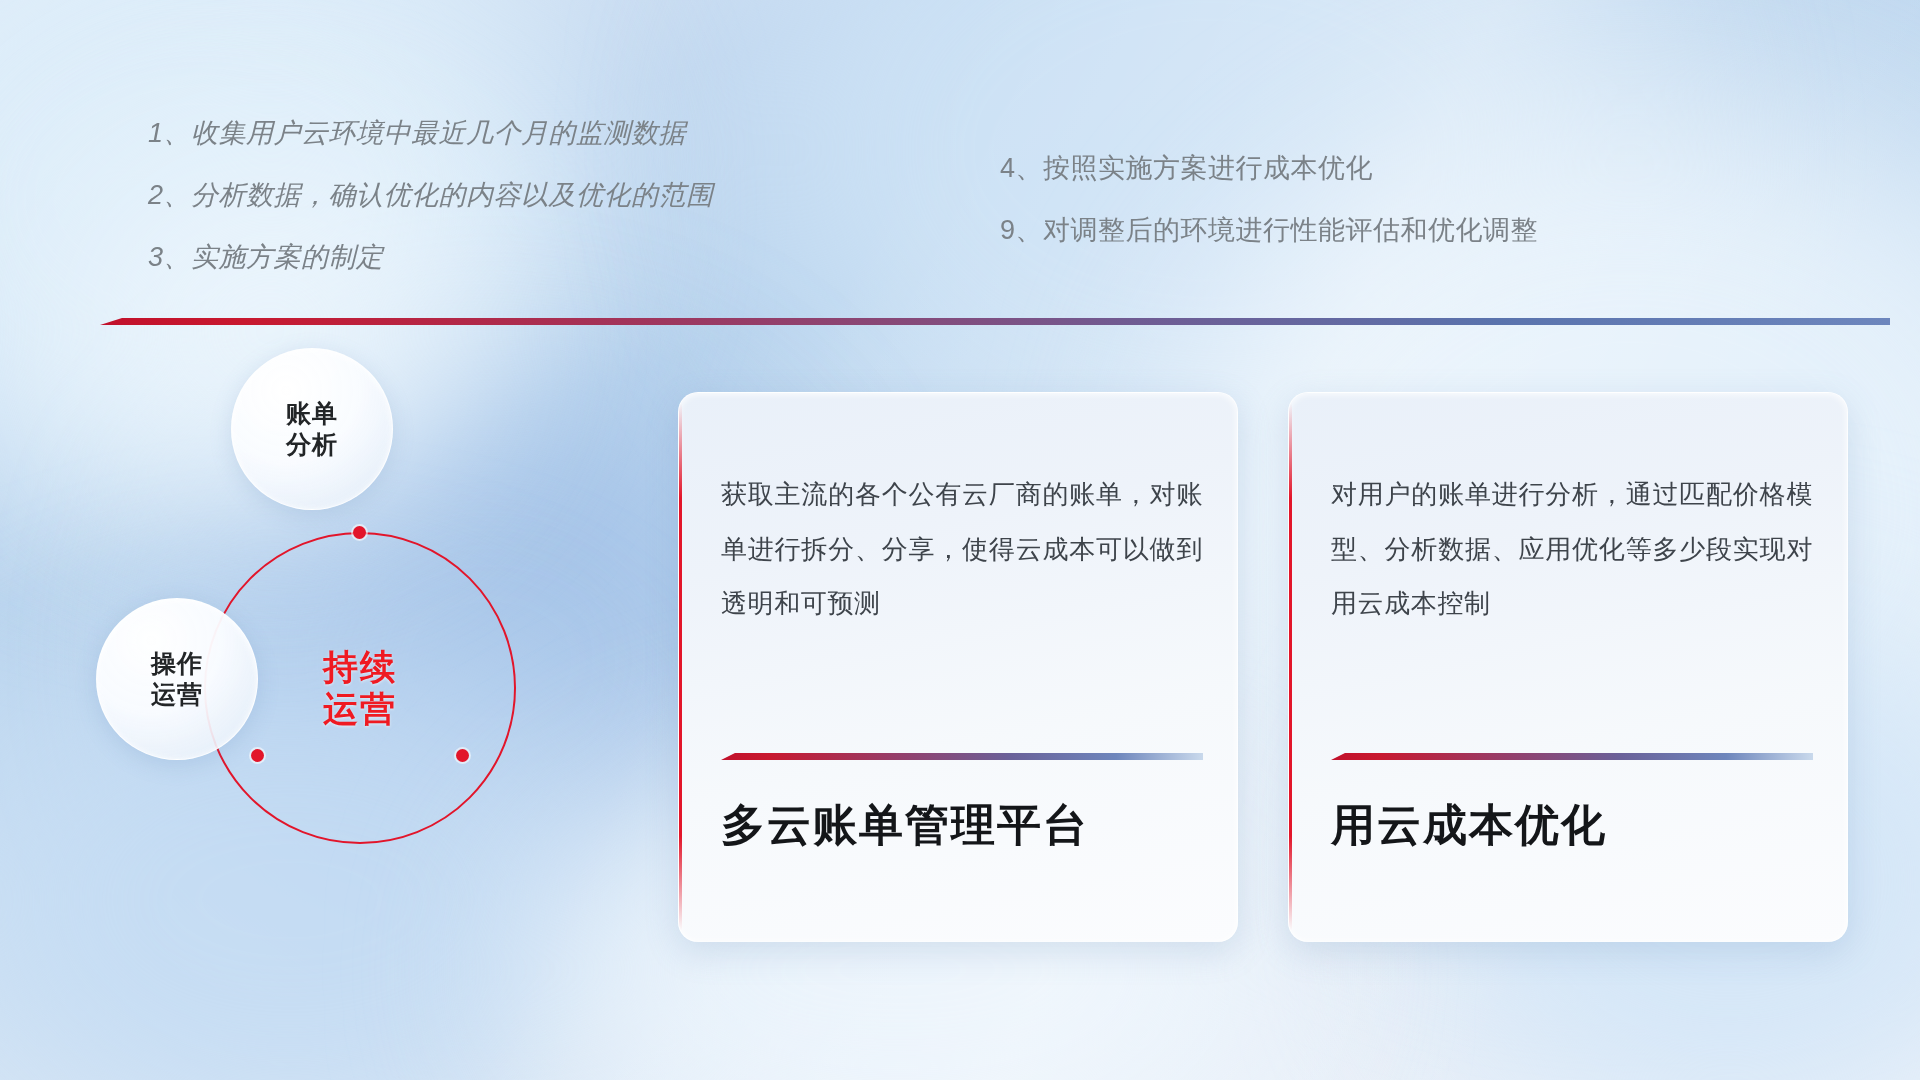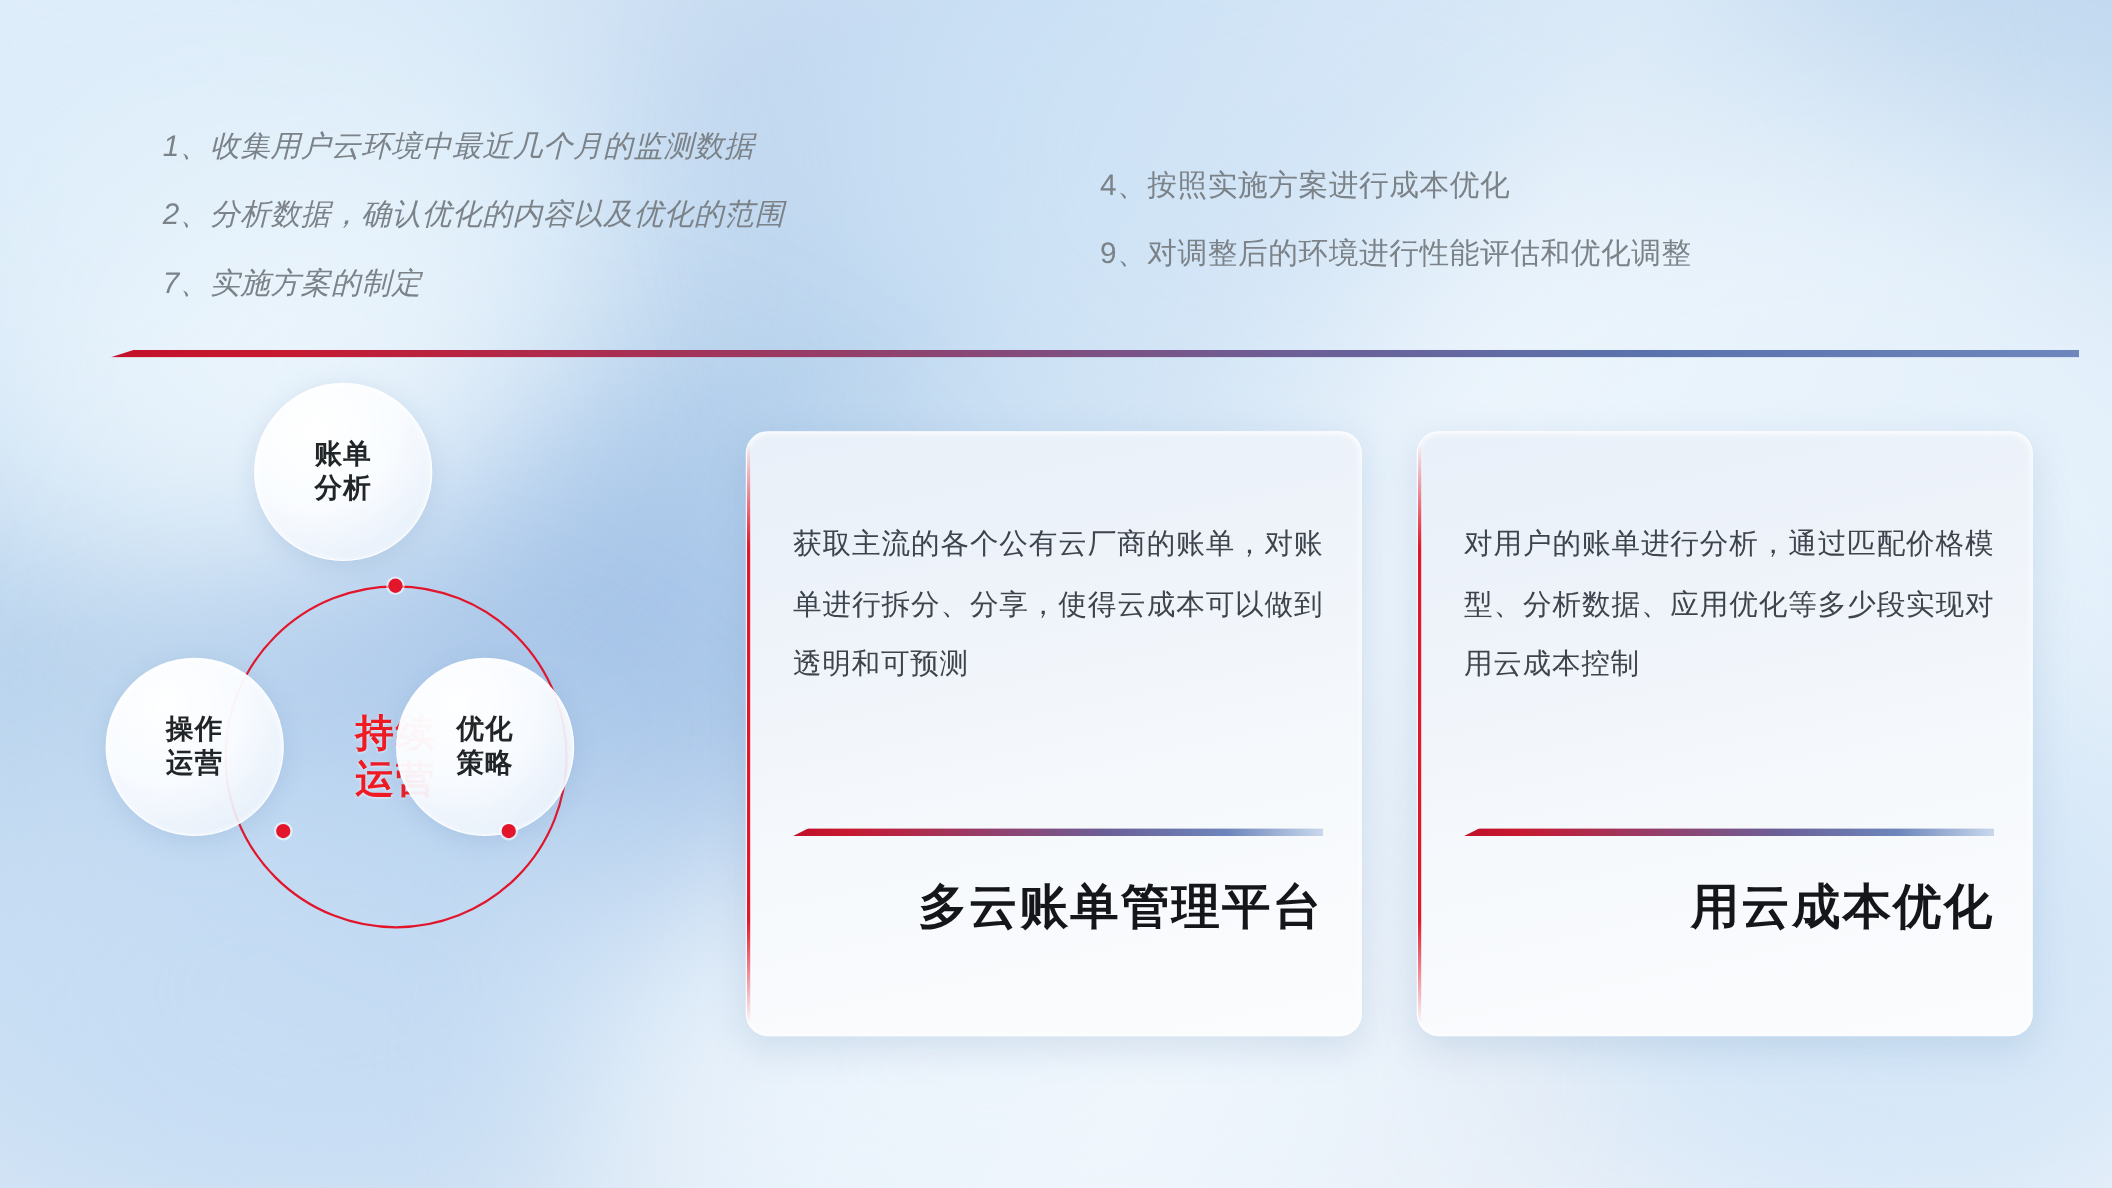--- a/index.html
+++ b/index.html
@@ -106,21 +106,21 @@
     color:#3e444b;font-size:26px;line-height:2.1;letter-spacing:.6px;
     text-align:justify;text-align-last:left;
   }
   .card-rule{
     position:absolute;left:42px;right:34px;top:360px;height:7px;
     background:linear-gradient(90deg,#c1112b 0%,#c8182f 10%,#92406d 38%,#6a6199 60%,#6e86bc 82%,#c9d9ec 100%);
     clip-path:polygon(0 100%, 14px 0, 100% 0, 100% 100%);
   }
   .card-title{
     position:absolute;left:42px;right:34px;top:406px;
-    color:#141619;font-size:44px;font-weight:800;letter-spacing:2px;line-height:1.2;text-align:right;
+    color:#141619;font-size:44px;font-weight:800;letter-spacing:2px;line-height:1.2;
   }
 </style>
 </head>
 <body>
 
 <div id="bg">
   <div class="bg-base"></div>
   <div class="bg-blob blob-1"></div>
   <div class="bg-blob blob-4"></div>
   <div class="bg-blob blob-5"></div>
@@ -128,21 +128,21 @@
   <div class="bg-blob blob-3"></div>
   <div class="bg-blob blob-6"></div>
   <div class="bg-blob blob-7"></div>
   <div class="bg-blob blob-8"></div>
   <div class="bg-sheen"></div>
 </div>
 
 <div class="list-col list-left">
   <div class="list-item">1、收集用户云环境中最近几个月的监测数据</div>
   <div class="list-item">2、分析数据，确认优化的内容以及优化的范围</div>
-  <div class="list-item">7、实施方案的制定</div>
+  <div class="list-item">3、实施方案的制定</div>
 </div>
 
 <div class="list-col list-right">
   <div class="list-item">4、按照实施方案进行成本优化</div>
   <div class="list-item">9、对调整后的环境进行性能评估和优化调整</div>
 </div>
 
 <div id="top-rule"></div>
 
 <div id="venn">
@@ -163,26 +163,20 @@
     </div>
   </div>
 
   <div class="circ bubble bub-left">
     <div class="bub-label">
       <div>操作</div>
       <div>运营</div>
     </div>
   </div>
 
-  <div class="circ bubble bub-right">
-    <div class="bub-label">
-      <div>优化</div>
-      <div>策略</div>
-    </div>
-  </div>
 
   <div class="node-dot dot-top"></div>
   <div class="node-dot dot-left"></div>
   <div class="node-dot dot-right"></div>
 </div>
 
 <div class="card card-1">
   <div class="card-body">获取主流的各个公有云厂商的账单，对账单进行拆分、分享，使得云成本可以做到透明和可预测</div>
   <div class="card-rule"></div>
   <div class="card-title">多云账单管理平台</div>

